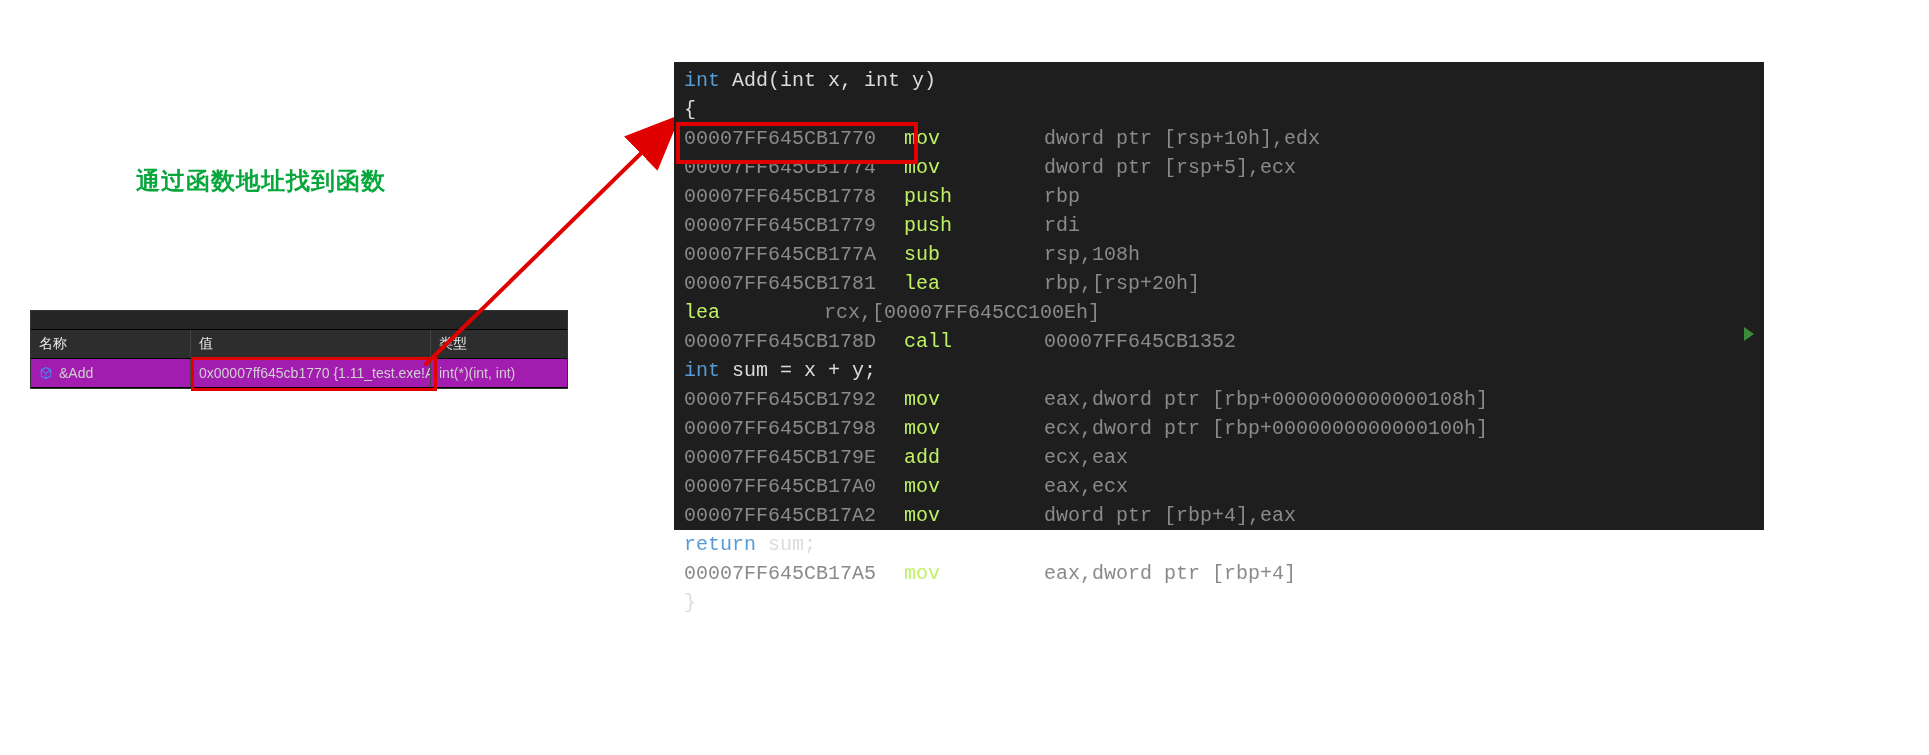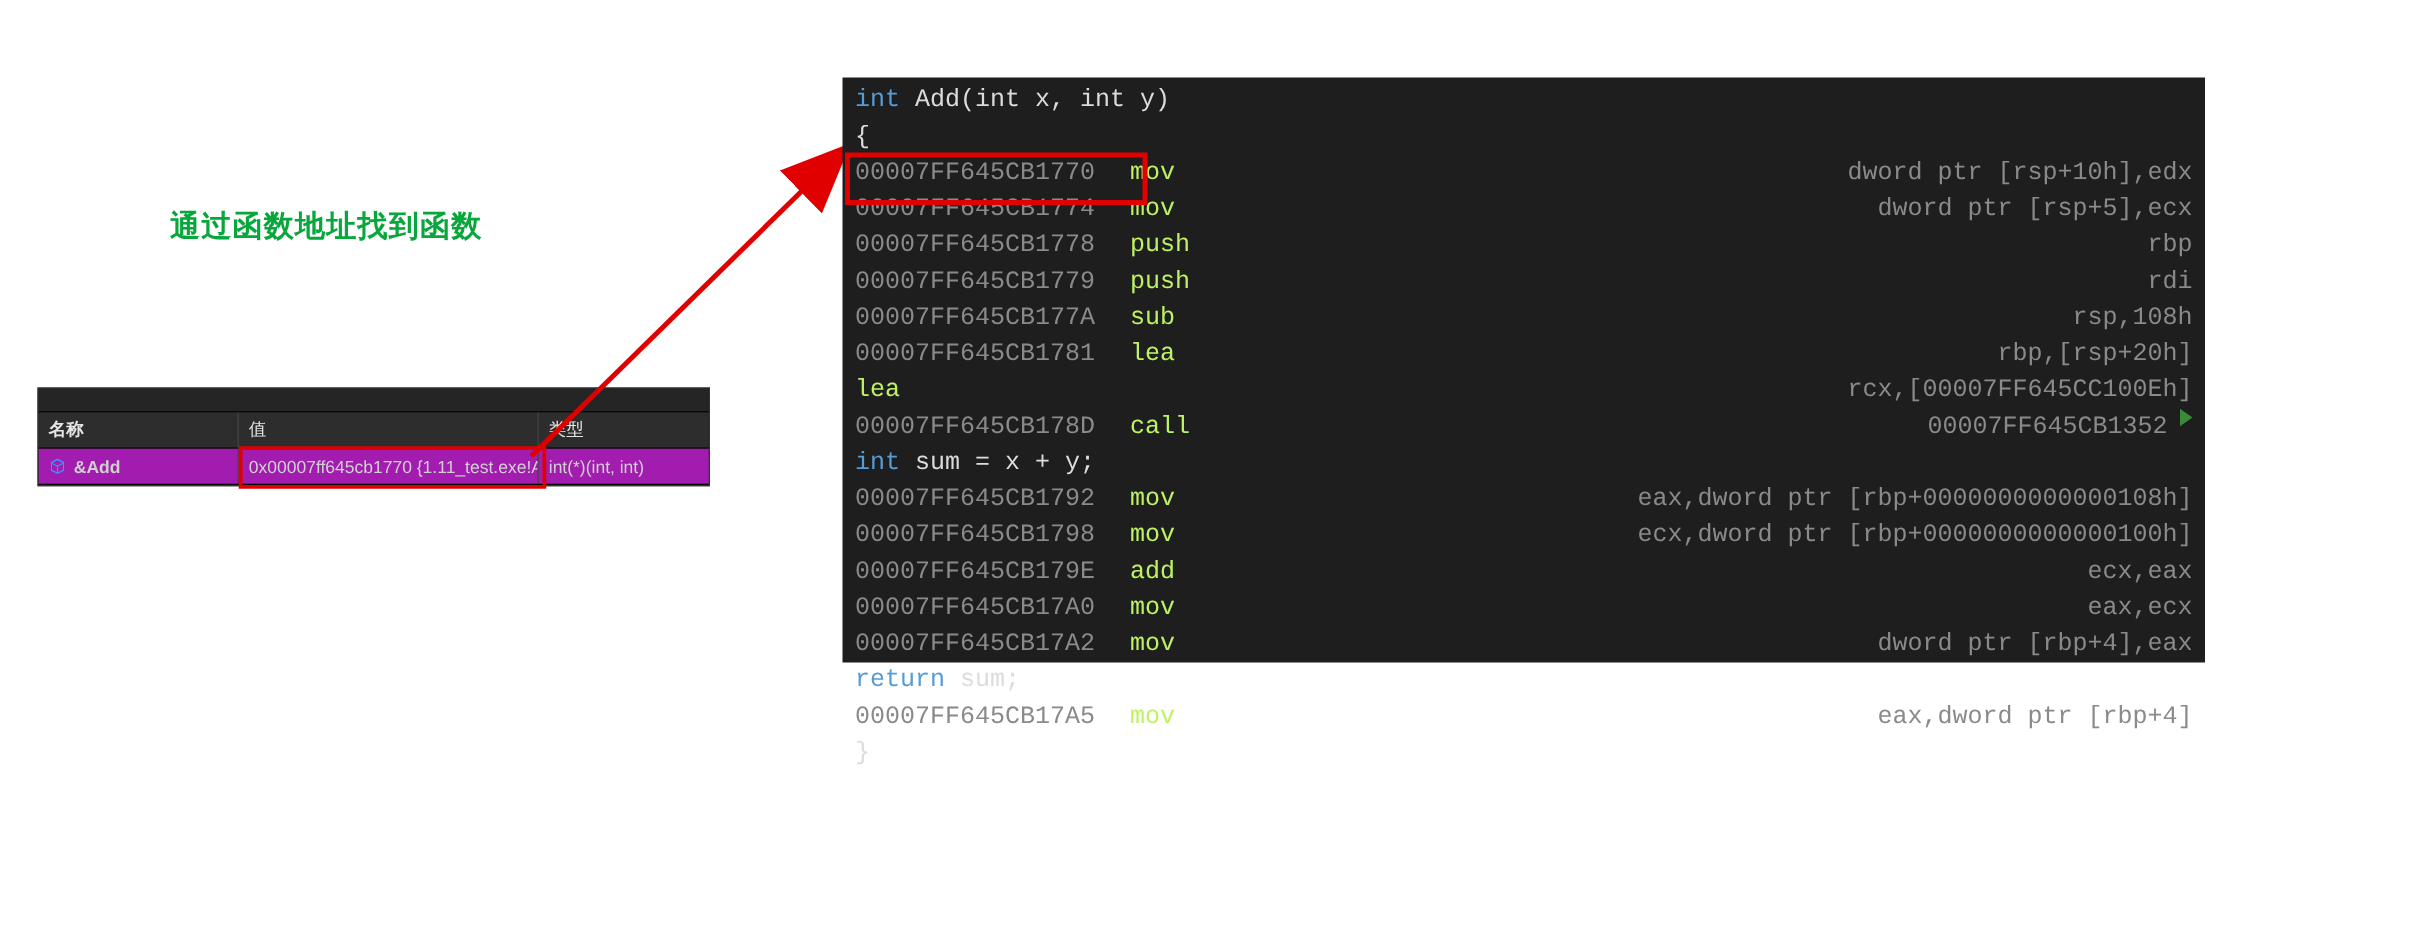--- a/index.html
+++ b/index.html
@@ -57,21 +57,21 @@
     overflow: hidden;
     white-space: nowrap;
     text-overflow: ellipsis;
     border-right: 1px solid #444;
     height: 100%;
     display: flex;
     align-items: center;
     box-sizing: border-box;
   }
   .col:last-child { border-right: none; }
-  .col-name { width: 160px; font-weight: bold; }
+  .col-name { width: 160px; }
   .col-value { width: 240px; position: relative; }
   .col-type { width: 130px; }
   .watch-row { background: #a21caf; color: #cfcfcf; }
   .watch-row .col-value { color: #d0d0d0; }
   .icon-cube {
     display: inline-block;
     width: 14px;
     height: 14px;
     margin-right: 6px;
     flex-shrink: 0;
@@ -101,21 +101,21 @@
     color: #dcdcdc;
   }
   .disasm-pane .srcline .kw { color: #569cd6; }
   .disasm-pane .srcline .typ { color: #569cd6; }
   .disasm-pane .asmline {
     display: flex;
     white-space: pre;
   }
   .asmline .addr { width: 220px; color: #8a8a8a; }
   .asmline .mnem { width: 140px; color: #bef264; }
-  .asmline .opnd { color: #8a8a8a; flex:1;text-align:right; }
+  .asmline .opnd { color: #8a8a8a; flex:1; }
   .play-icon {
     display: inline-block;
     width: 0;
     height: 0;
     border-top: 7px solid transparent;
     border-bottom: 7px solid transparent;
     border-left: 10px solid #3a8a3a;
     margin-left: 10px;
     vertical-align: middle;
   }

